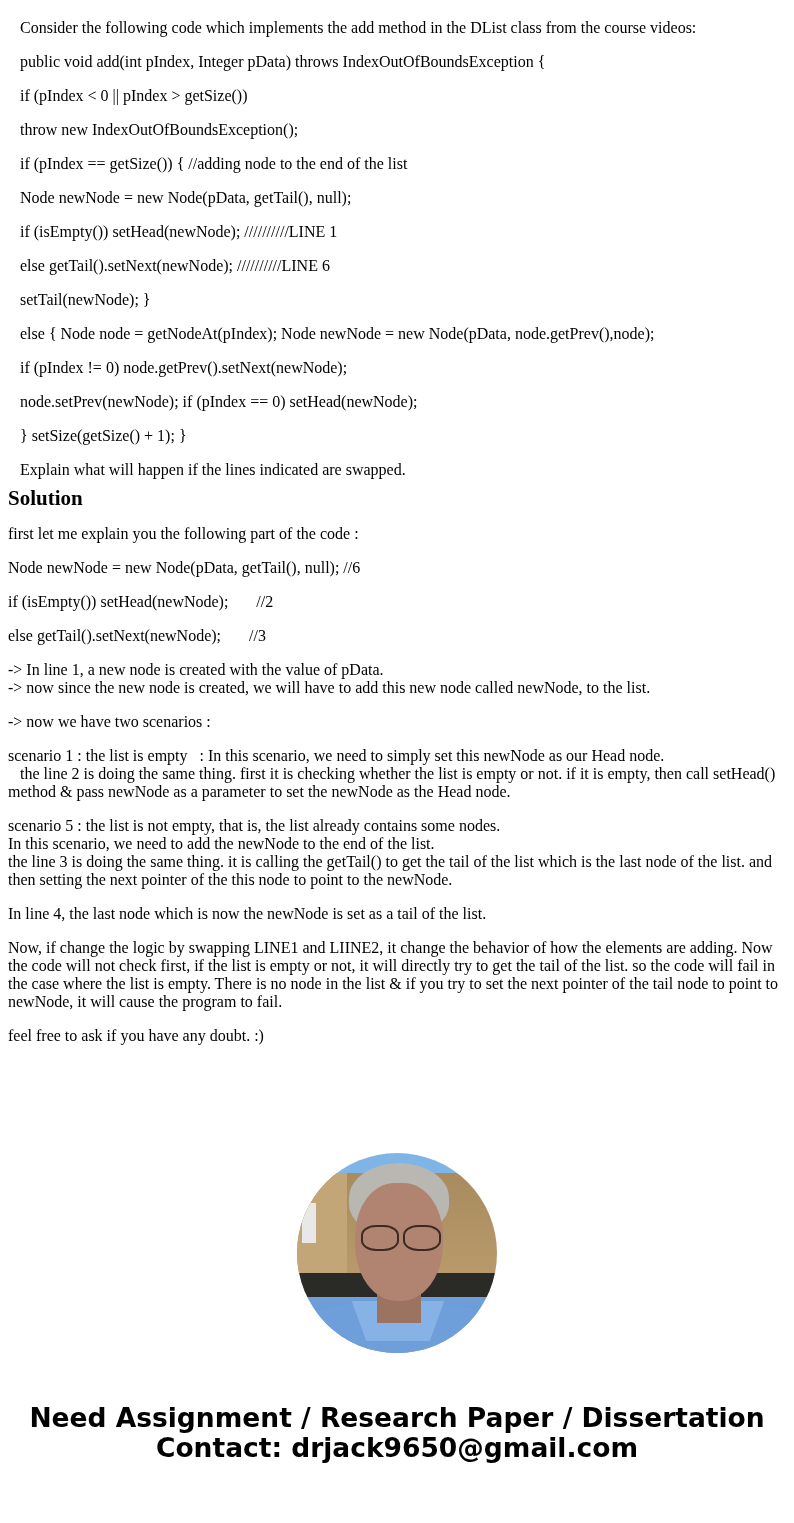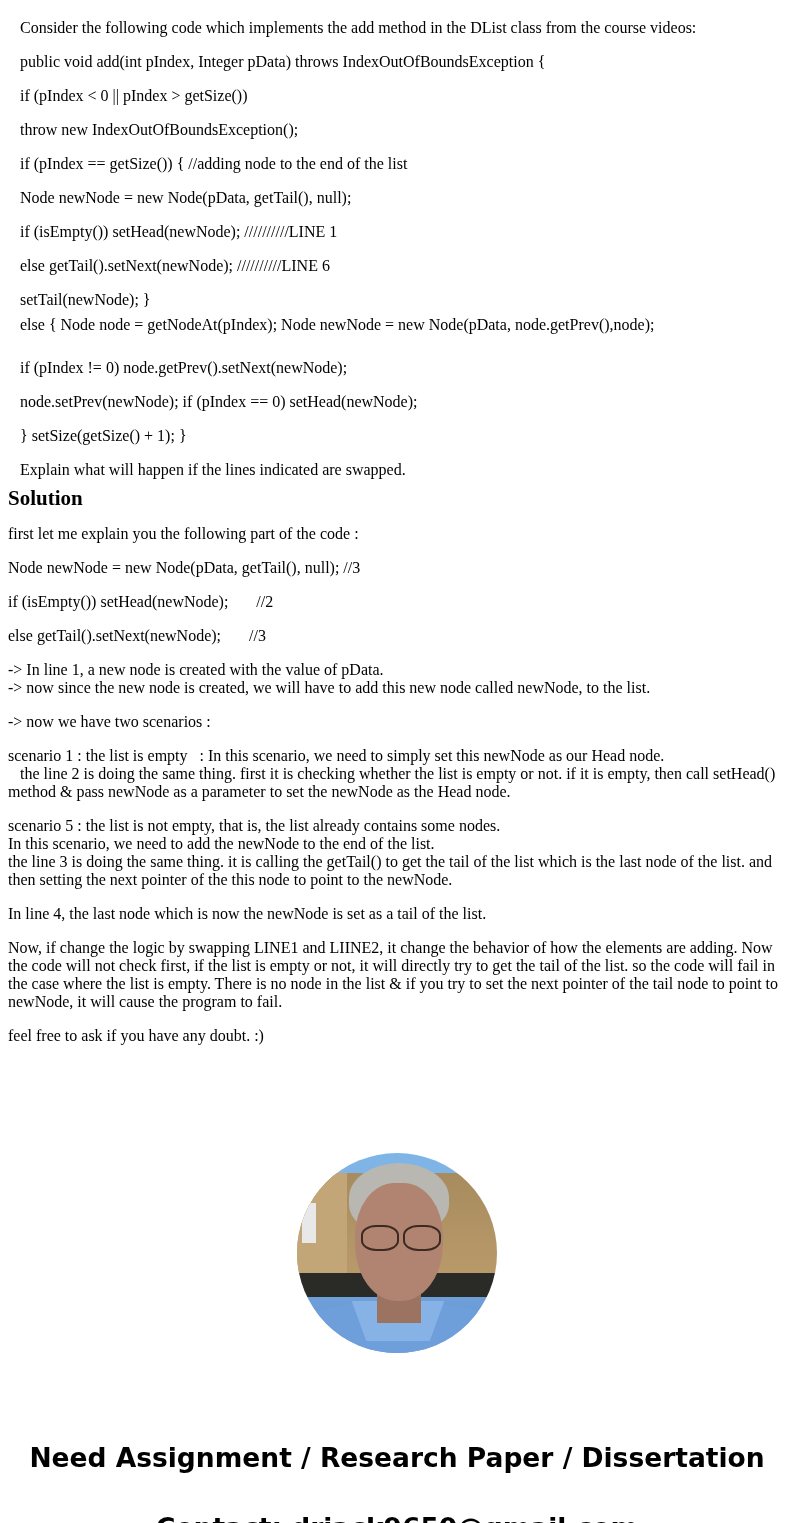--- a/index.html
+++ b/index.html
@@ -40,48 +40,48 @@
   .avatar .collar-l { position:absolute; left:62px; top:148px; width:40px; height:40px; background:#86b2e6; transform: skewX(20deg); }
   .avatar .collar-r { position:absolute; left:100px; top:148px; width:40px; height:40px; background:#86b2e6; transform: skewX(-20deg); }
   .promo {
     position: absolute; left: 0; top: 1403px; width: 794px;
     text-align: center;
     font-family: "DejaVu Sans", sans-serif;
     font-weight: bold;
     font-size: 26.5px;
     line-height: 30px;
   }
-  .promo span { display: block; margin-top: 40px; }
+  .promo span { display: block; }
 </style>
 </head>
 <body>
 
 <div class="content">
   <div class="q">
     <p style="top:7px">Consider the following code which implements the add method in the DList class from the course videos:</p>
     <p style="top:41px">public void add(int pIndex, Integer pData) throws IndexOutOfBoundsException {</p>
     <p style="top:75px">if (pIndex &lt; 0 || pIndex &gt; getSize())</p>
     <p style="top:109px">throw new IndexOutOfBoundsException();</p>
     <p style="top:143px">if (pIndex == getSize()) { //adding node to the end of the list</p>
     <p style="top:177px">Node newNode = new Node(pData, getTail(), null);</p>
     <p style="top:211px">if (isEmpty()) setHead(newNode); //////////LINE 1</p>
     <p style="top:245px">else getTail().setNext(newNode); //////////LINE 6</p>
     <p style="top:279px">setTail(newNode); }</p>
-    <p style="top:304px">else { Node node = getNodeAt(pIndex); Node newNode = new Node(pData, node.getPrev(),node);</p>
+    <p style="top:313px">else { Node node = getNodeAt(pIndex); Node newNode = new Node(pData, node.getPrev(),node);</p>
     <p style="top:347px">if (pIndex != 0) node.getPrev().setNext(newNode);</p>
     <p style="top:381px">node.setPrev(newNode); if (pIndex == 0) setHead(newNode);</p>
     <p style="top:415px">} setSize(getSize() + 1); }</p>
     <p style="top:449px">Explain what will happen if the lines indicated are swapped.</p>
   </div>
 
   <h3 class="sol">Solution</h3>
 
   <div class="ans">
     <p>first let me explain you the following part of the code :</p>
-    <p style="white-space:pre">Node newNode = new Node(pData, getTail(), null); //3</p>
+    <p style="white-space:pre">Node newNode = new Node(pData, getTail(), null); //6</p>
     <p style="white-space:pre">if (isEmpty()) setHead(newNode);       //2</p>
     <p style="white-space:pre">else getTail().setNext(newNode);       //3</p>
     <p>
       <span class="line">-&gt; In line 1, a new node is created with the value of pData.</span>
       <span class="line">-&gt; now since the new node is created, we will have to add this new node called newNode, to the list.</span>
     </p>
     <p>-&gt; now we have two scenarios :</p>
     <p class="wrap">
       <span class="line" style="white-space:pre">scenario 1 : the list is empty   : In this scenario, we need to simply set this newNode as our Head node.</span>
       <span class="line" style="white-space:pre-wrap">   the line 2 is doing the same thing. first it is checking whether the list is empty or not. if it is empty, then call setHead() method &amp; pass newNode as a parameter to set the newNode as the Head node.</span>

